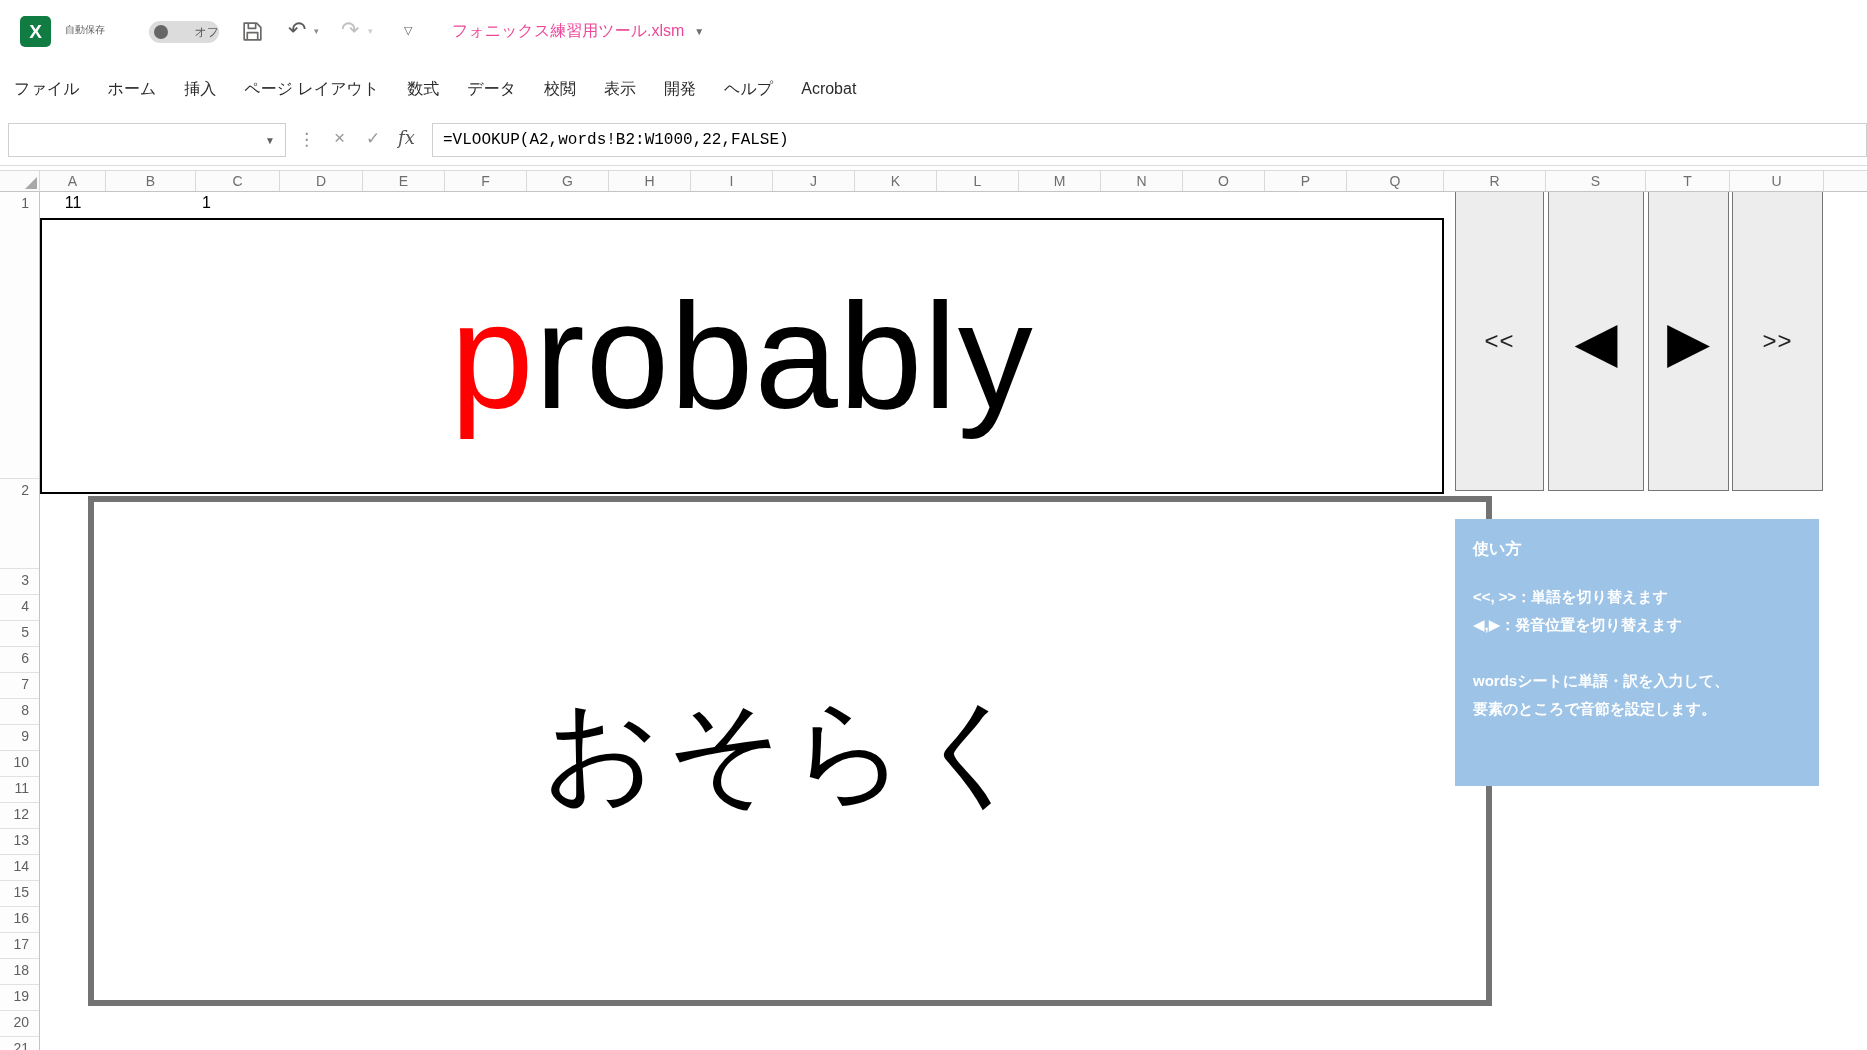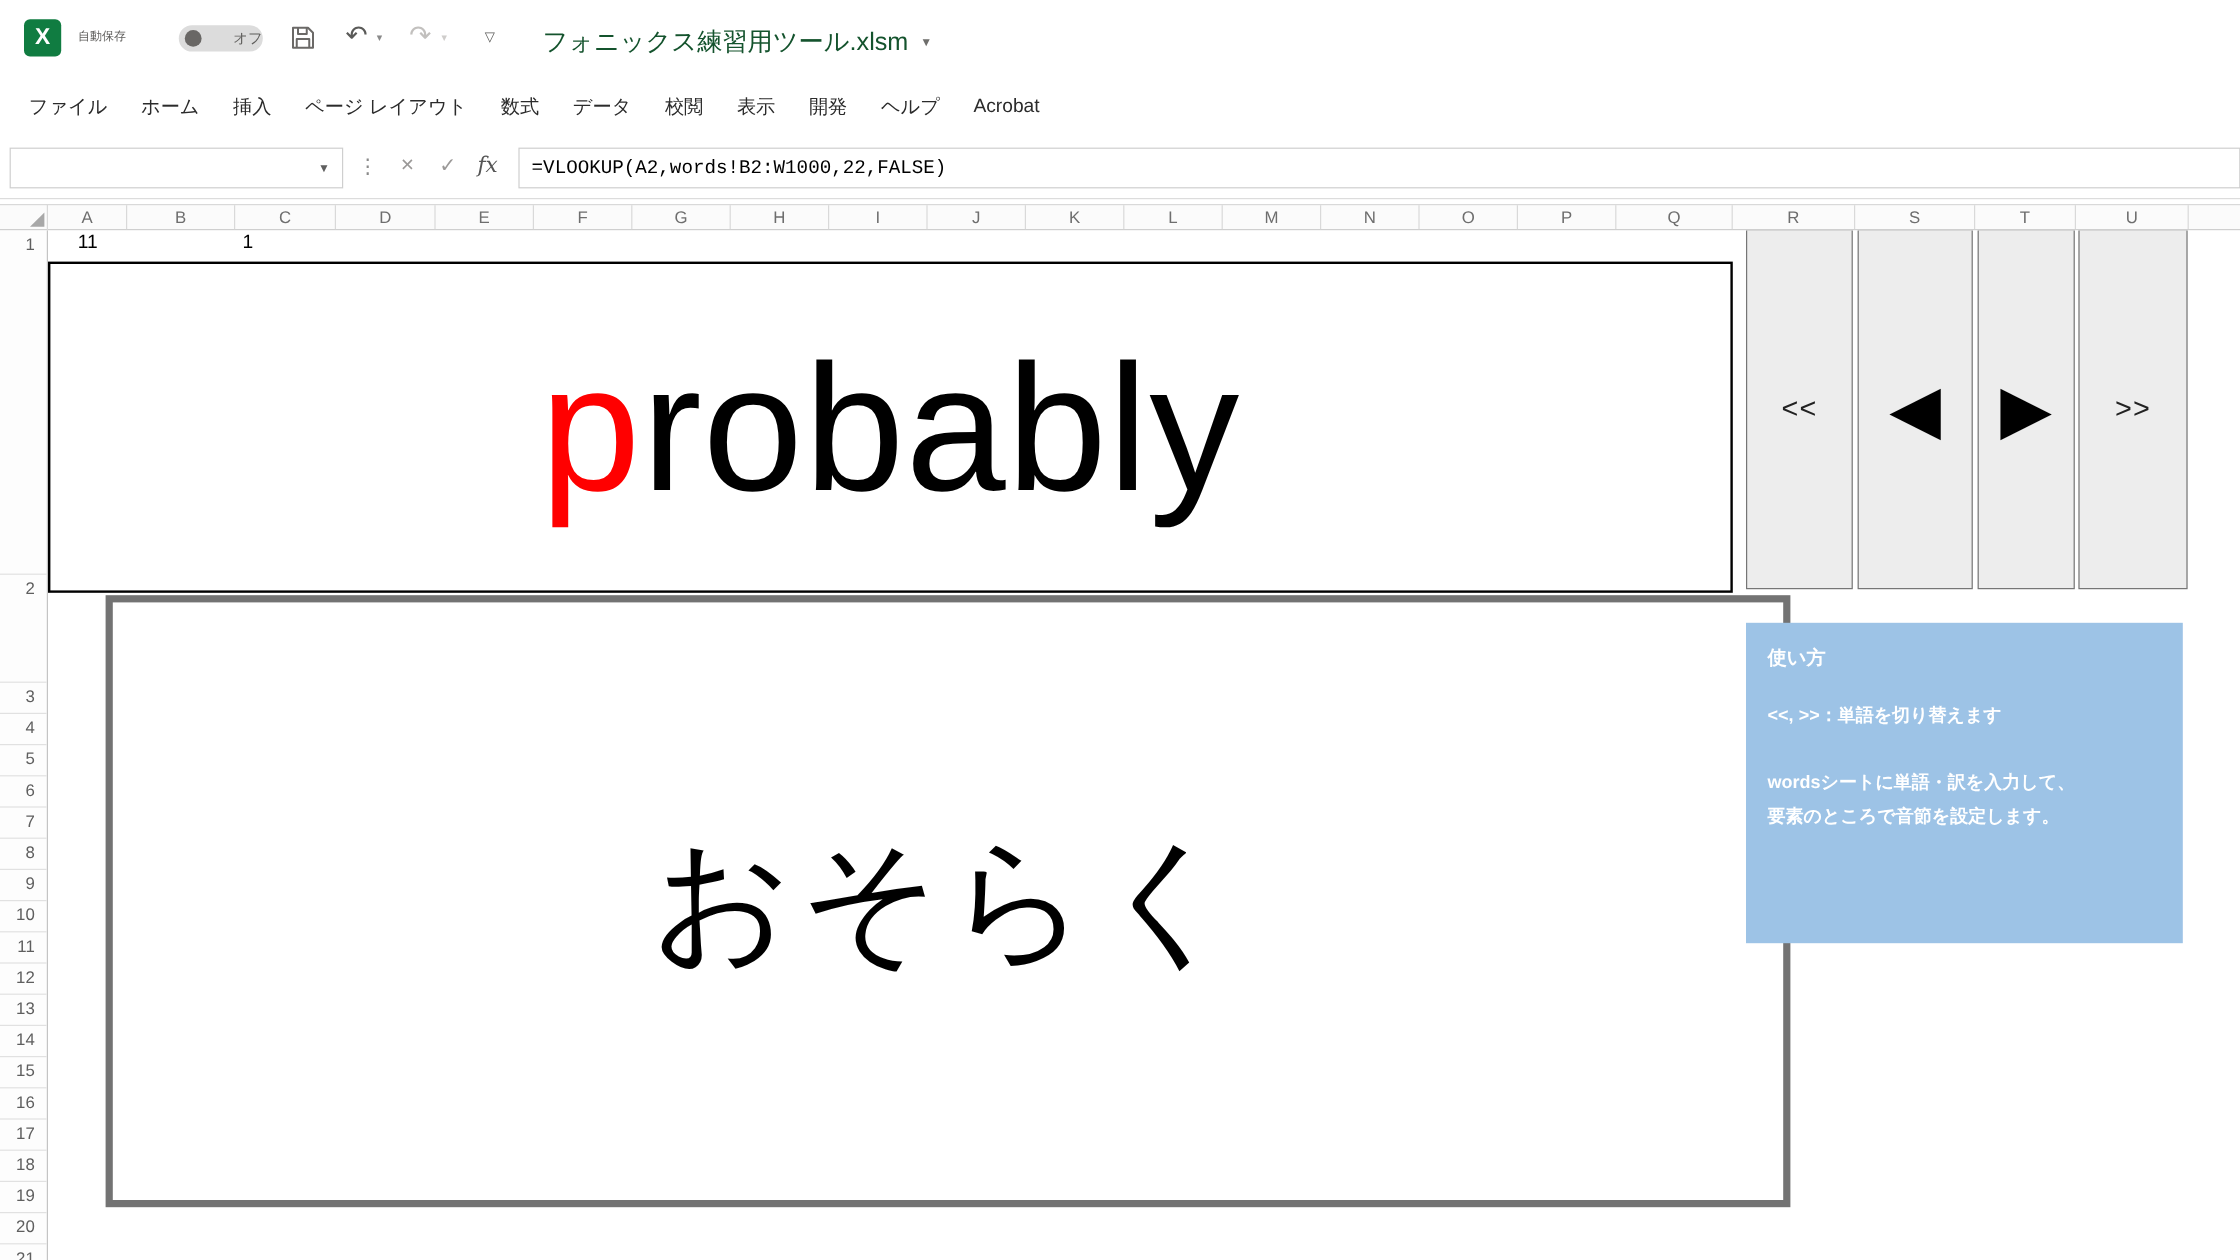--- a/index.html
+++ b/index.html
@@ -16,26 +16,26 @@
                      border-radius:11px; display:flex; align-items:center;justify-content:space-between; }
   .toggle-knob { width:14px; height:14px; border-radius:50%; background:#696765; margin-left:5px; }
   .autosave-state { font-size:12px; color:#5f5e5c; margin-left:8px; }
   .save-icon { position:absolute; left:240px; top:19px; }
   .undo-icon { position:absolute; left:288px; top:17px; font-size:22px; color:#5a5a58; }
   .undo-chev { position:absolute; left:314px; top:26px; font-size:9px; color:#8a8a8a; }
   .redo-icon { position:absolute; left:341px; top:17px; font-size:22px; color:#c2c0be; }
   .redo-chev { position:absolute; left:368px; top:26px; font-size:9px; color:#cfcdcb; }
   .customize-icon { position:absolute; left:404px; top:24px; font-size:11px; color:#5a5a58; }
   .filename-wrap { position:absolute; left:452px; top:21px; display:flex; align-items:center; gap:10px; }
-  .filename { font-size:21px; color:#14532d; }
+  .filename { font-size:16px; color:#ec4899; }
   .fn-chev { font-size:10px; color:#6f6e6c; }
 
   
   .menubar { position:absolute; left:0; top:64px; width:1867px; height:50px; background:#fff;
-             display:flex; align-items:center; padding-left:10px; }
+             display:flex; align-items:center; }
   .menutab { font-size:16px; color:#2b2b2b; padding:0 14px; height:50px; display:flex; align-items:center; cursor:default; }
 
   
   .formulabar { position:absolute; left:0; top:114px; width:1867px; height:52px; background:#fff;
                 border-bottom:1px solid #dcdcdc; }
   .namebox { position:absolute; left:8px; top:9px; width:278px; height:34px; border:1px solid #cfcfcf;
              background:#fff; display:flex; align-items:center; }
   .namebox-value { flex:1; padding-left:8px; font-size:14px; color:#222; }
   .nb-chev { font-size:10px; color:#5f5f5f; margin-right:10px; }
   .fb-dots { position:absolute; left:298px; top:15px; font-size:17px; color:#8a8a8a; }
@@ -216,18 +216,19 @@
   <div class="navbtn btn-next-sound">
     <span class="sound-nav-glyph">▶</span>
   </div>
   <div class="navbtn btn-next-word">
     <span class="word-nav-label">&gt;&gt;</span>
   </div>
 
   <div class="info-box" style="background-color: rgb(157, 195, 230);">
     <div class="info-title">使い方</div>
     <div class="info-line">&lt;&lt;, &gt;&gt;：単語を切り替えます</div>
+    <div class="info-line">◀,▶：発音位置を切り替えます</div>
     <div class="info-spacer"></div>
     <div class="info-line">wordsシートに単語・訳を入力して、</div>
     <div class="info-line">要素のところで音節を設定します。</div>
   </div>
 
 </div>
 
 </body></html>

